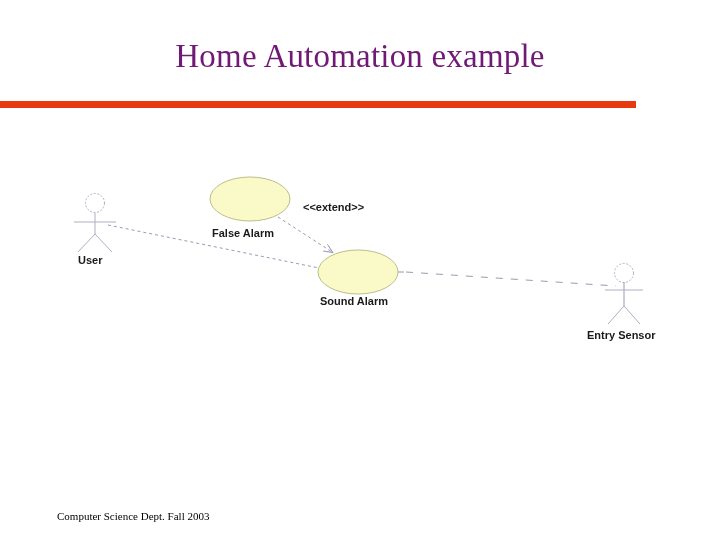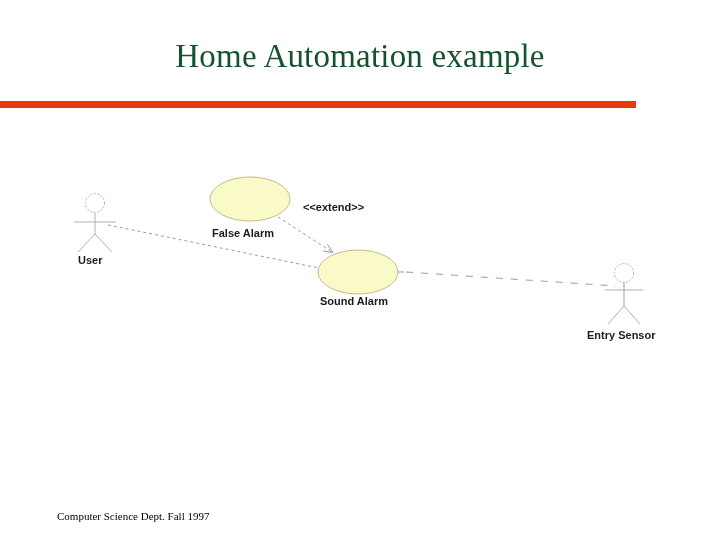--- a/index.html
+++ b/index.html
@@ -18,21 +18,21 @@
   
   #slide-title {
     position: absolute;
     left: 0;
     top: 36px;
     width: 720px;
     text-align: center;
     font-family: "Liberation Serif", "DejaVu Serif", serif;
     font-size: 33px;
     font-weight: normal;
-    color: #14532d;
+    color: #701a75;
     letter-spacing: 0.2px;
     line-height: 40px;
   }
   
   #title-divider {
     position: absolute;
     left: 0;
     top: 101px;
     width: 636px;
     height: 7px;
@@ -122,15 +122,15 @@
       <line x1="48" y1="53" x2="259" y2="96" stroke="#9A9AB4" stroke-width="1" stroke-dasharray="3,3"></line>
 
       <line x1="346" y1="100" x2="556" y2="114" stroke="#9A9AB4" stroke-width="1" stroke-dasharray="7,8"></line>
 
       <line x1="218" y1="45" x2="272" y2="80" stroke="#9A9AB4" stroke-width="1" stroke-dasharray="3,3" marker-end="url(#open-arrow)"></line>
       <text x="243" y="39" class="uml-stereotype">&lt;&lt;extend&gt;&gt;</text>
 
     </svg>
   </div>
 
-  <div id="footer-text">Computer Science Dept. Fall 1997</div>
+  <div id="footer-text">Computer Science Dept. Fall 2003</div>
 
 </div>
 
 </body></html>

